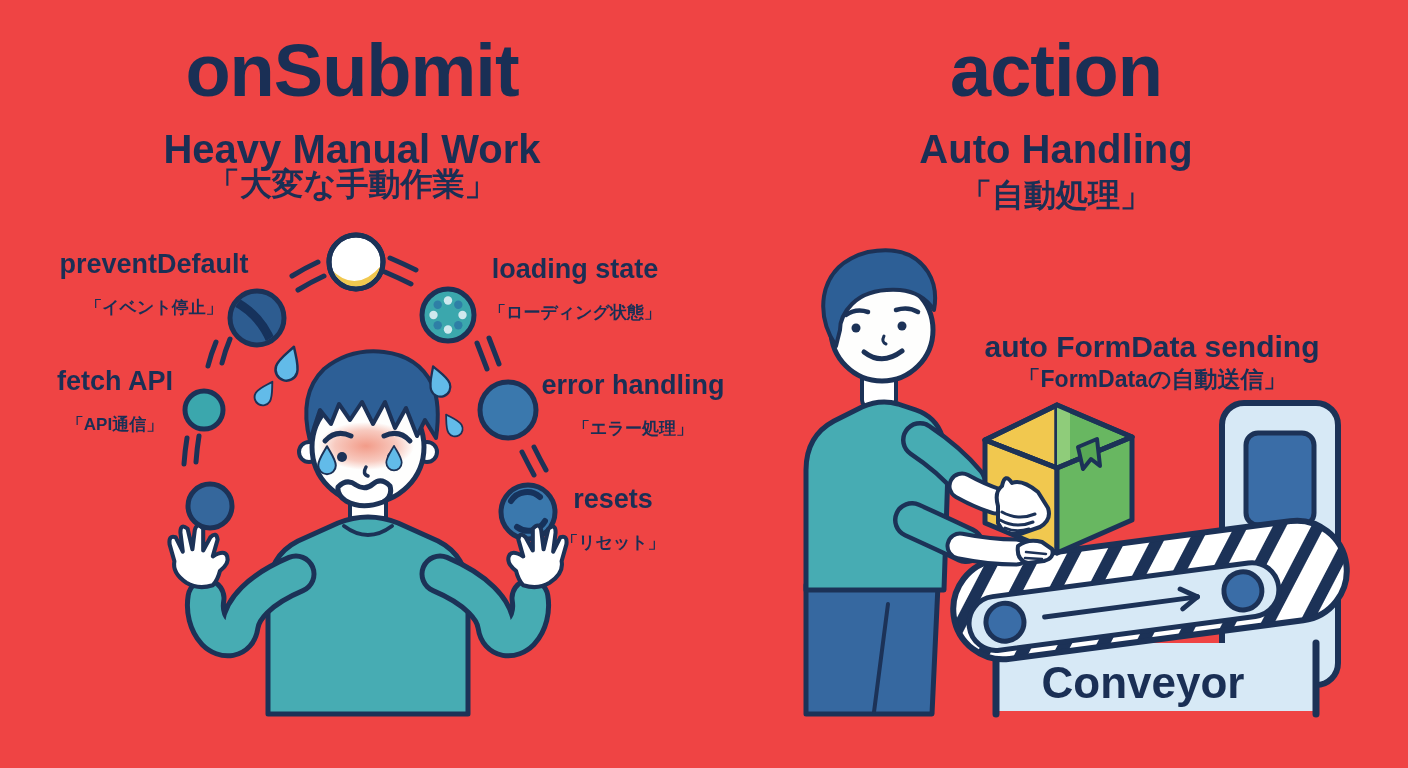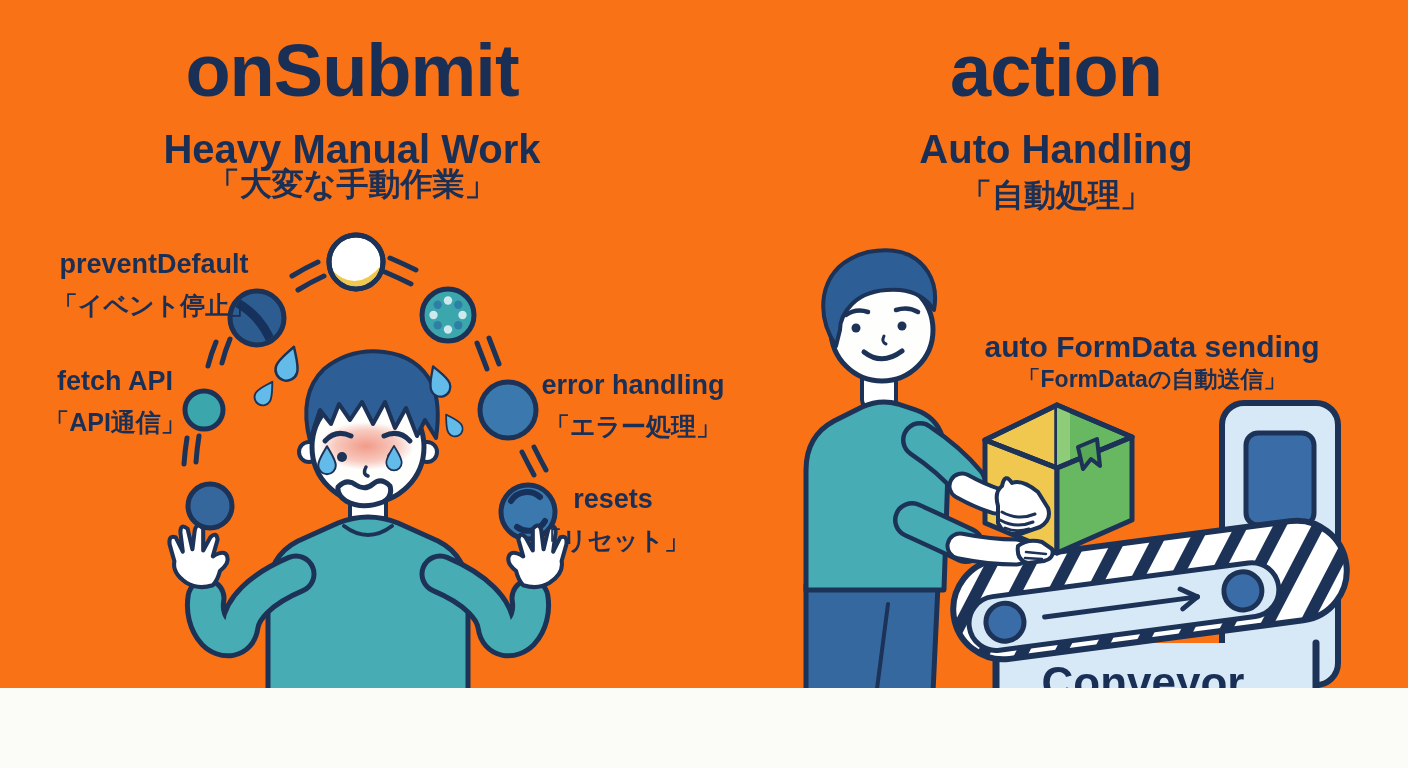--- a/index.html
+++ b/index.html
@@ -1,26 +1,26 @@
 <!DOCTYPE html>
 <html><head>
 <meta charset="utf-8">
 <style>
   html,body { margin:0; padding:0; background:#fbfbf8; }
   .canvas {
-    position:relative; width:1408px; height:688px; overflow:hidden;
-    background:#f97316; color:#1a2f55;
+    position:relative; width:1408px; height:768px; overflow:hidden;
+    background:#ef4444; color:#1a2f55;
     font-family:"Liberation Sans","DejaVu Sans",sans-serif;
   }
   .txt { position:absolute; text-align:center; font-weight:bold; color:#1a2f55; line-height:1.06; }
   .title    { font-size:74px; letter-spacing:-1px; }
   .subtitle { font-size:40px; }
   .subjp    { font-size:32px; }
   .task-en  { display:block; font-size:27px; }
-  .task-jp  { display:block; font-size:25px; margin-top:13px;text-align:center; }
+  .task-jp  { display:block; font-size:17px; margin-top:20px;text-align:center; }
   .feat-en  { display:block; font-size:30px; }
   .feat-jp  { display:block; font-size:23px; margin-top:4px; }
   .conveyor { font-size:44px; }
   svg.scene { position:absolute; left:0; top:0; }
 </style>
 </head>
 <body>
 
 <div class="canvas">
 
@@ -208,20 +208,24 @@
   <div class="txt subjp" style="left:0;   top:168px; width:704px;">「大変な手動作業」</div>
 
   <div class="txt title" style="left:704px; top:32px;  width:704px;">action</div>
   <div class="txt subtitle" style="left:704px; top:128px; width:704px;">Auto Handling</div>
   <div class="txt subjp" style="left:704px; top:179px; width:704px;">「自動処理」</div>
 
   <div class="txt" style="left:14px;  top:250px; width:280px;">
     <span class="task-en">preventDefault</span>
     <span class="task-jp">「イベント停止」</span>
   </div>
+  <div class="txt" style="left:430px; top:255px; width:290px;">
+    <span class="task-en">loading state</span>
+    <span class="task-jp">「ローディング状態」</span>
+  </div>
   <div class="txt" style="left:5px;   top:367px; width:220px;">
     <span class="task-en">fetch API</span>
     <span class="task-jp">「API通信」</span>
   </div>
   <div class="txt" style="left:493px; top:371px; width:280px;">
     <span class="task-en">error handling</span>
     <span class="task-jp">「エラー処理」</span>
   </div>
   <div class="txt" style="left:503px; top:485px; width:220px;">
     <span class="task-en">resets</span>

